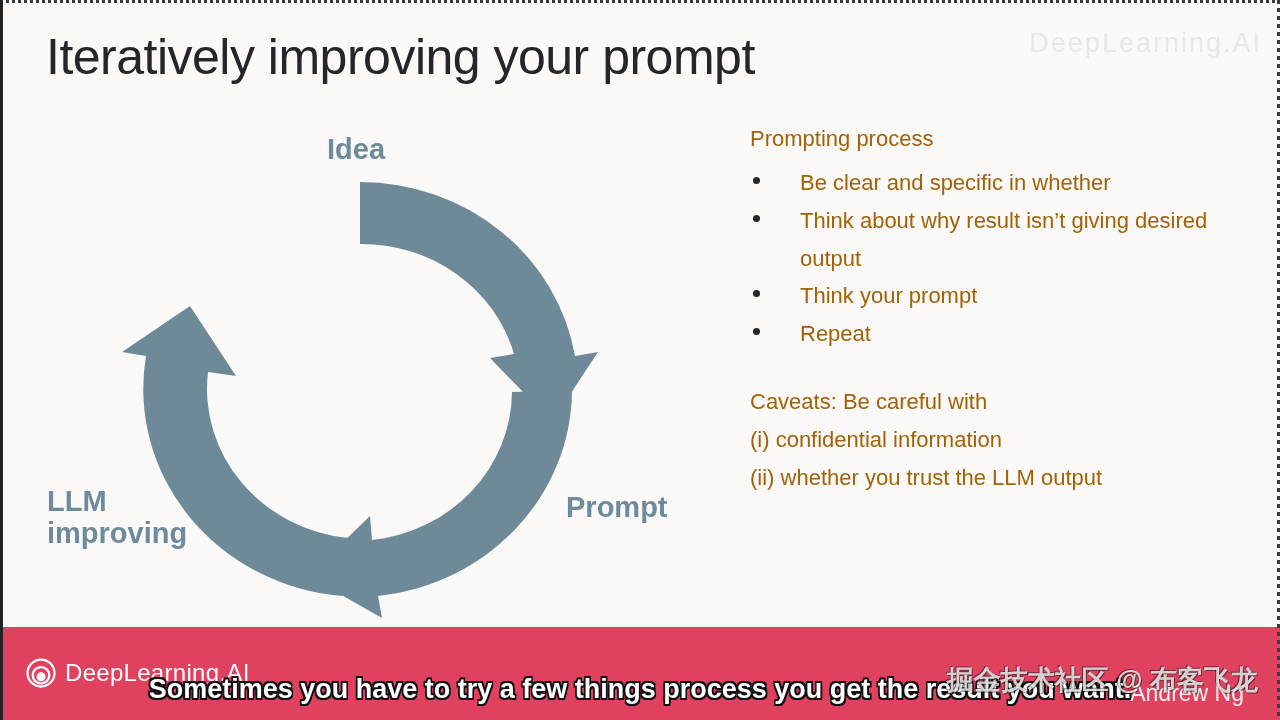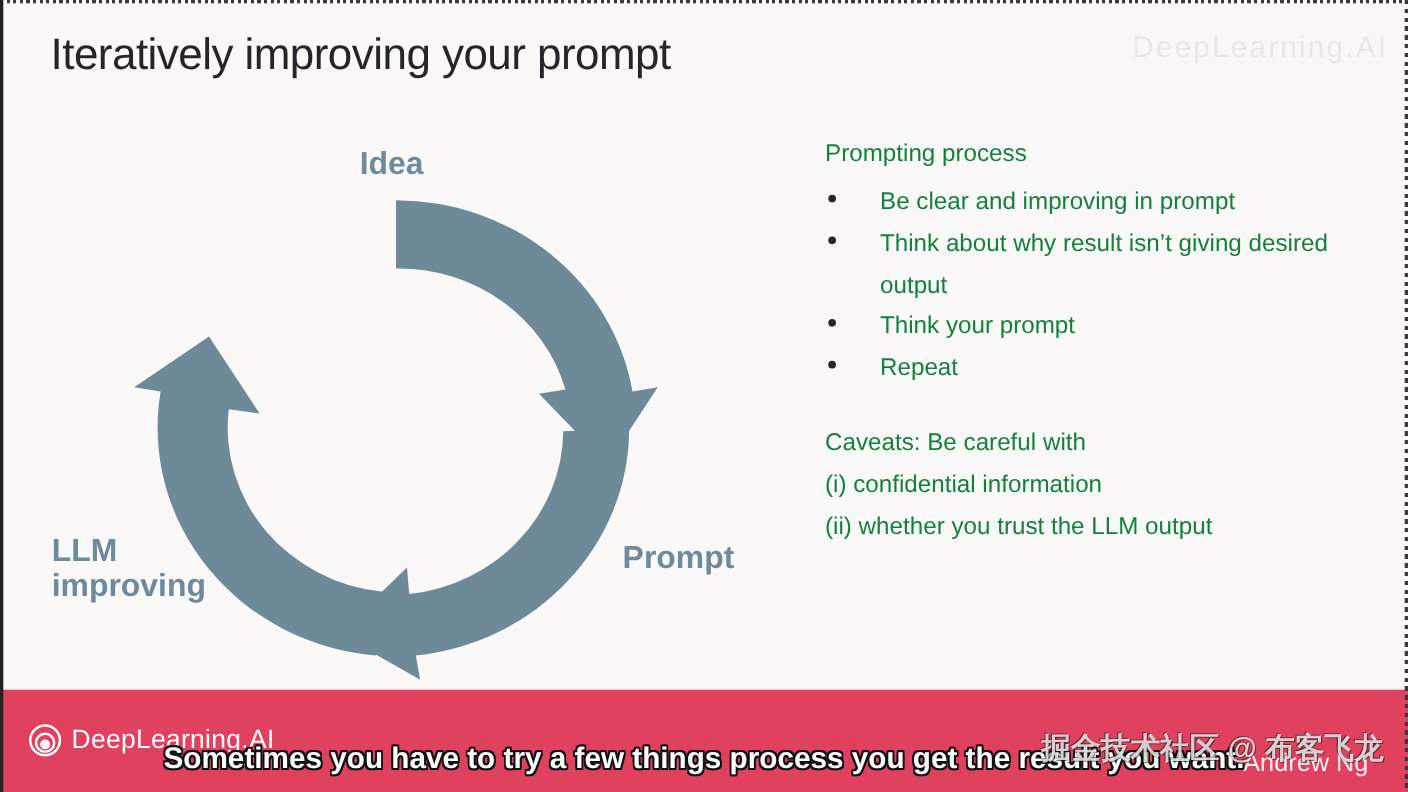--- a/index.html
+++ b/index.html
@@ -30,21 +30,21 @@
     position: absolute; right: 0; top: 0; width: 3px; height: 720px;
     background: repeating-linear-gradient(to bottom,#3a3a3a 0 4px, rgba(255,255,255,0) 4px 8px);
     z-index: 40;
   }
 
   
   .slide-title {
     position: absolute;
     left: 46px;
     top: 28px;
-    font-size: 40px;
+    font-size: 50px;
     letter-spacing: -0.5px;
     color: #26262a;
     white-space: nowrap;
   }
 
   
   .wm-top {
     position: absolute;
     right: 18px;
     top: 28px;
@@ -75,21 +75,21 @@
   .lbl-idea     { left: 327px; top: 133px; }
   .lbl-prompt   { left: 566px; top: 491px; }
   .lbl-response { left: 47px;  top: 485px; }
 
   
   .right-col {
     position: absolute;
     left: 750px;
     top: 128px;
     width: 510px;
-    color: #15803d;
+    color: #a16207;
   }
   .rc-head {
     font-size: 22px;
     line-height: 1.0;
     margin-bottom: 14px;
   }
   .bullets { margin: 0; padding: 0; list-style: none; }
   .bullets li {
     position: relative;
     font-size: 22px;
@@ -243,21 +243,21 @@
   <div class="cyc-label lbl-prompt">Prompt</div>
   <div class="cyc-label lbl-response">LLM
 improving</div>
 
   <div class="right-col">
     <div class="rc-head">Prompting process</div>
 
     <ul class="bullets">
       <li>
         <span class="dot"></span>
-        <span>Be clear and improving in prompt</span>
+        <span>Be clear and specific in whether</span>
       </li>
       <li>
         <span class="dot"></span>
         <span>Think about why result isn’t giving desired output</span>
       </li>
       <li>
         <span class="dot"></span>
         <span>Think your prompt</span>
       </li>
       <li>

